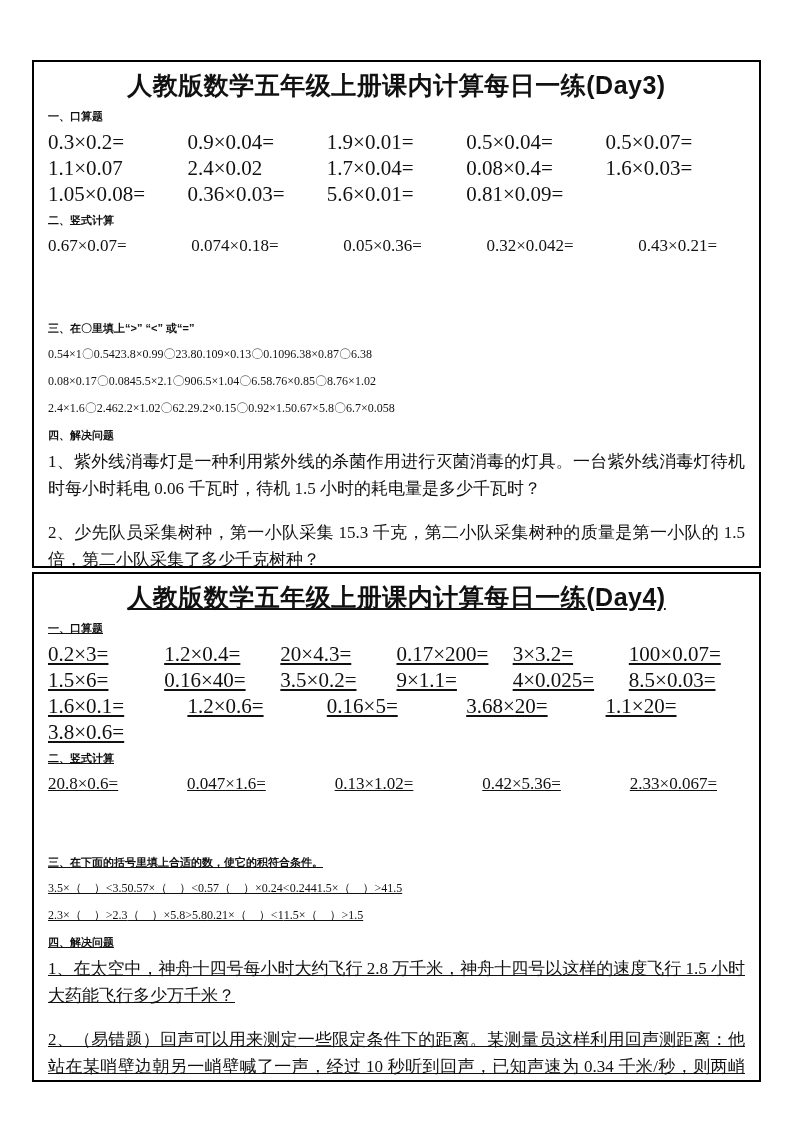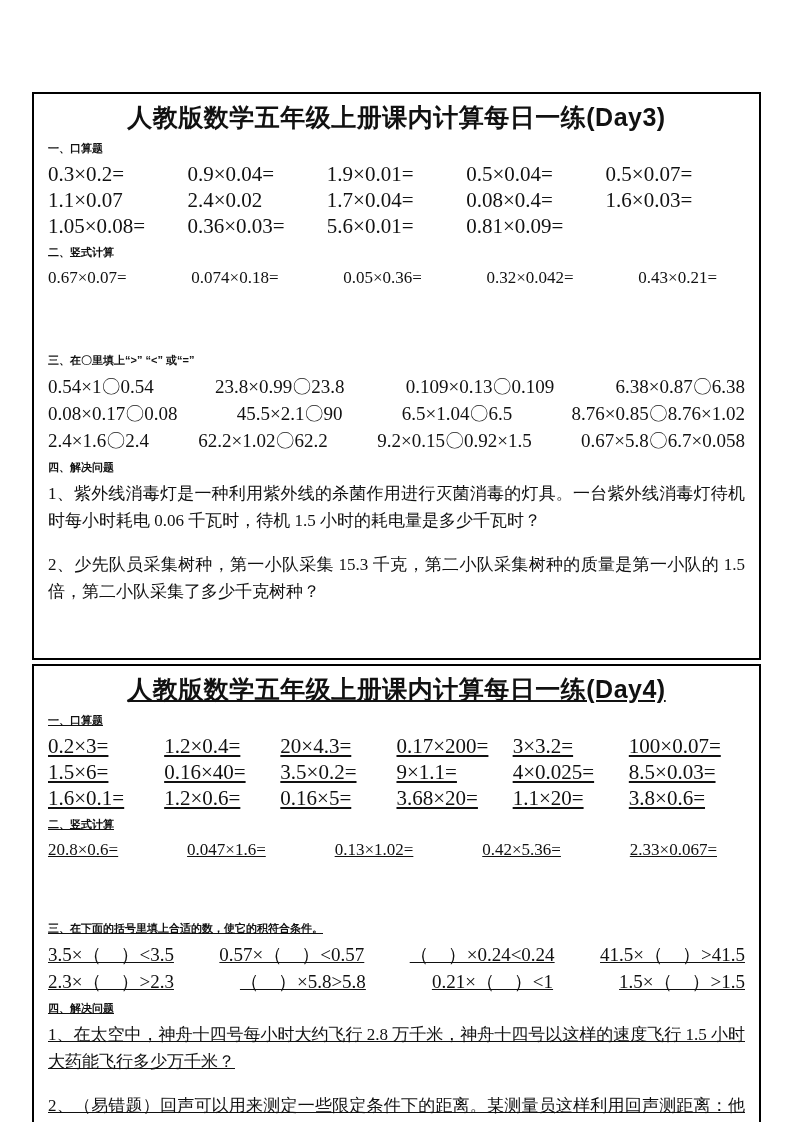--- a/index.html
+++ b/index.html
@@ -18,21 +18,21 @@
     overflow: hidden;
   }
   .day-box {
     margin: 0 32px;
     border: 2px solid #000000;
     box-sizing: border-box;
     padding: 2px 14px 0 14px;
     overflow: hidden;
     background: #ffffff;
   }
-  .day-box.day-0 { margin-top: 92px; height: 568px; }
+  .day-box.day-0 { margin-top: 60px; height: 508px; }
   .day-box.day-1 { margin-top: 4px;  height: 510px; text-decoration: underline; }
 
   .title {
     text-align: center;
     font-weight: bold;
     font-size: 25px;
     line-height: 34px;
     margin: 4px 0 2px 0;
     font-family: "Liberation Sans", "DejaVu Sans", sans-serif;
     letter-spacing: 0.5px;
@@ -57,22 +57,22 @@
     padding-right: 28px;
     font-size: 17px;
     line-height: 26px;
     white-space: nowrap;
   }
   .workspace { width: 100%; }
   .day-0 .workspace { height: 56px; }
   .day-1 .workspace { height: 52px; }
   .cmp-row {
     display: flex;
-    justify-content: space-between;
-    font-size: 19px;
+    justify-content: flex-start;
+    font-size: 12px;
     line-height: 27px;
     white-space: nowrap;
   }
   .problem {
     font-size: 17px;
     line-height: 27px;
     margin: 0 0 17px 0;
     text-align: justify;
   }
   .problem:last-child { margin-bottom: 0; }
@@ -149,21 +149,21 @@
         <span class="cell">100×0.07=</span>
       </div>
       <div class="oral-row" style="grid-template-columns: repeat(6, 1fr);">
         <span class="cell">1.5×6=</span>
         <span class="cell">0.16×40=</span>
         <span class="cell">3.5×0.2=</span>
         <span class="cell">9×1.1=</span>
         <span class="cell">4×0.025=</span>
         <span class="cell">8.5×0.03=</span>
       </div>
-      <div class="oral-row" style="grid-template-columns: repeat(6, 1fr);">
+      <div class="oral-row" style="grid-template-columns: repeat(5, 1fr);">
         <span class="cell">1.6×0.1=</span>
         <span class="cell">1.2×0.6=</span>
         <span class="cell">0.16×5=</span>
         <span class="cell">3.68×20=</span>
         <span class="cell">1.1×20=</span>
         <span class="cell">3.8×0.6=</span>
       </div>
       <div class="sec-heading">二、竖式计算</div>
       <div class="vert-row">
         <span class="cell">20.8×0.6=</span>

